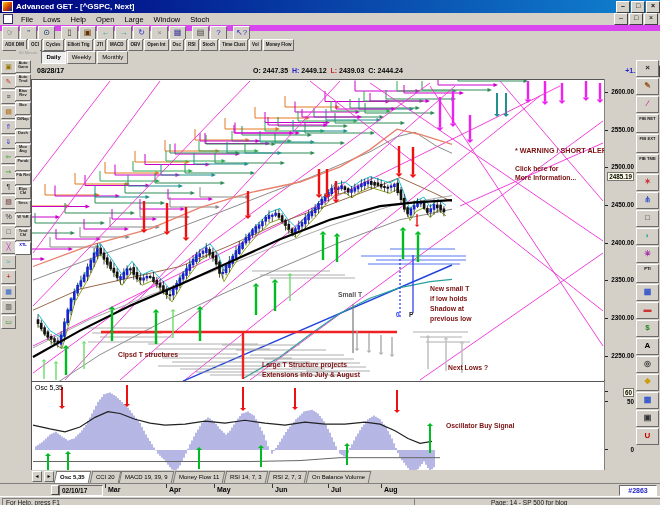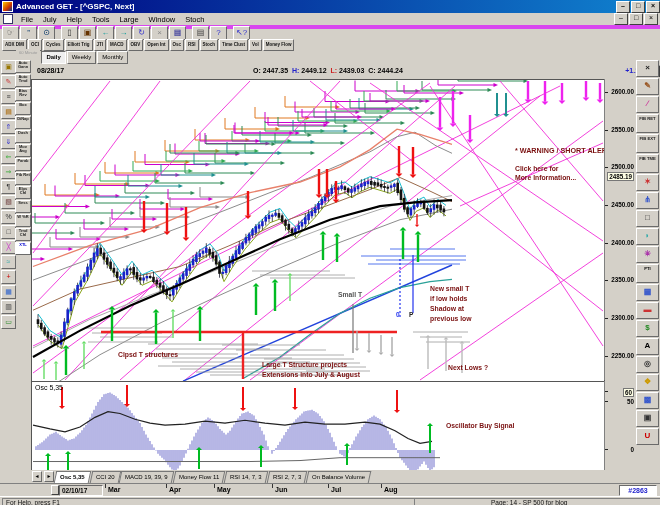--- a/index.html
+++ b/index.html
@@ -7,21 +7,21 @@
        font-family:"Liberation Sans",sans-serif;-webkit-user-select:none}
   .abs{position:absolute}
   .bar{position:absolute;left:0;width:660px}
   .titlebar{top:0;height:13px;background:linear-gradient(90deg,#00007f,#1084d0);color:#fff;
             display:flex;align-items:center;gap:3px;padding-left:2px;font-size:8px;font-weight:bold}
   .appicon{width:9px;height:9px;background:linear-gradient(135deg,#ffcc00,#cc3300 60%,#003399);border:1px solid #fff}
   .winbtns{margin-left:auto;display:flex;gap:1px;padding-right:2px}
   .winbtn{width:12px;height:10px;background:#d4d0c8;border:1px solid;border-color:#fff #404040 #404040 #fff;
           font-size:7px;line-height:8px;text-align:center;color:#000}
   .menubar{top:13px;height:12px;background:#d4d0c8;display:flex;align-items:center;font-size:7.5px;color:#000;
-           border-bottom:4px solid #d946ef}
+           border-bottom:6px solid #d946ef}
   .mdiicon{width:8px;height:8px;margin:0 3px;background:#fff;border:1px solid #336}
   .menu-item{padding:1px 5px}
   .toolbar1{top:26px;height:13px;display:flex;align-items:center;padding-left:2px}
   .tb{width:15px;height:12px;margin-right:1px;text-align:center;font-size:8px;line-height:11px;
       background:#d4d0c8;border:1px solid;border-color:#fff #6a6a6a #6a6a6a #fff;overflow:hidden}
   .sep{width:5px;height:12px}
   .studies{top:39px;height:12px;display:flex;align-items:center;padding-left:2px}
   .study{height:10px;font-size:4.5px;font-weight:bold;line-height:9px;padding:0 2px;margin-right:1px;color:#111;
          background:#d4d0c8;border:1px solid;border-color:#fff #6a6a6a #6a6a6a #fff;white-space:nowrap}
   .tfrow{top:51px;height:13px;display:flex;align-items:flex-end;padding-left:16px}
@@ -76,23 +76,23 @@
     <span class="winbtn">–</span>
     <span class="winbtn">□</span>
     <span class="winbtn">×</span>
   </span>
 </div>
 
 <div class="bar menubar">
   <span class="mdiicon"></span>
   <span id="menuitems" style="display:flex">
       <div class="menu-item">File</div>
-      <div class="menu-item">July</div>
+      <div class="menu-item">Lows</div>
       <div class="menu-item">Help</div>
-      <div class="menu-item">Tools</div>
+      <div class="menu-item">Open</div>
       <div class="menu-item">Large</div>
       <div class="menu-item">Window</div>
       <div class="menu-item">Stoch</div>
     </span>
   <span class="winbtns">
     <span class="winbtn">–</span>
     <span class="winbtn">□</span>
     <span class="winbtn">×</span>
   </span>
 </div>

